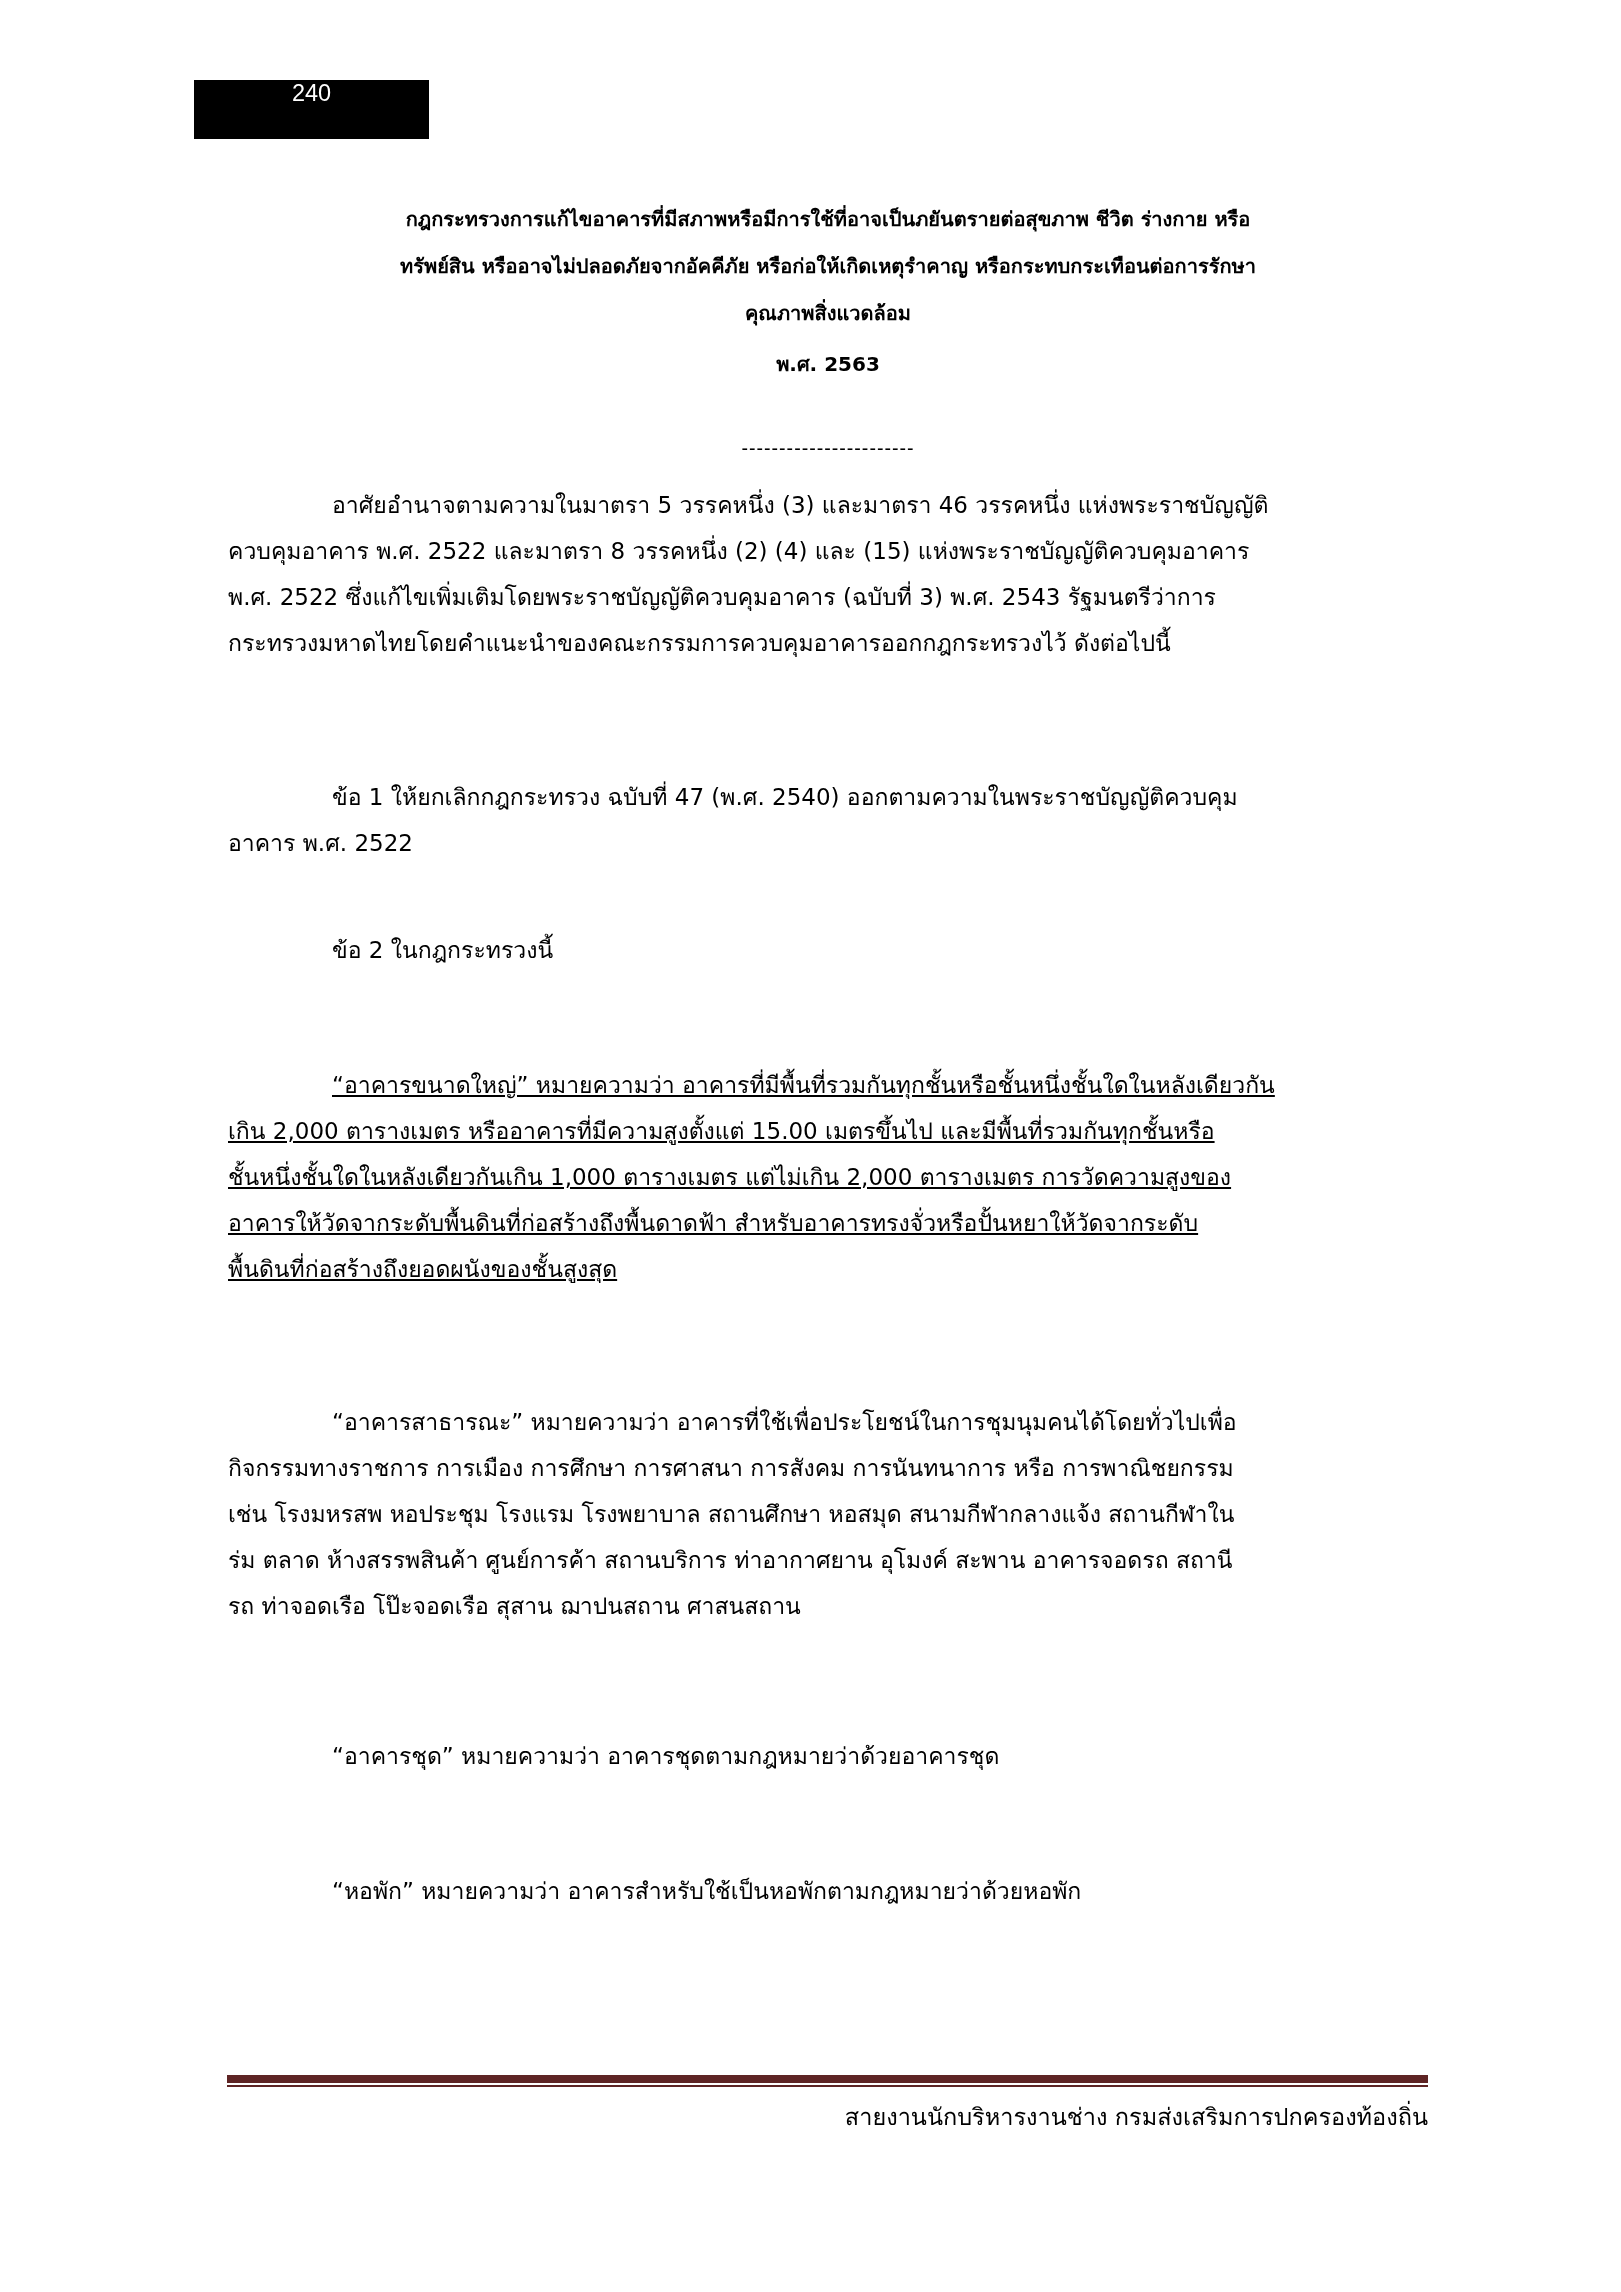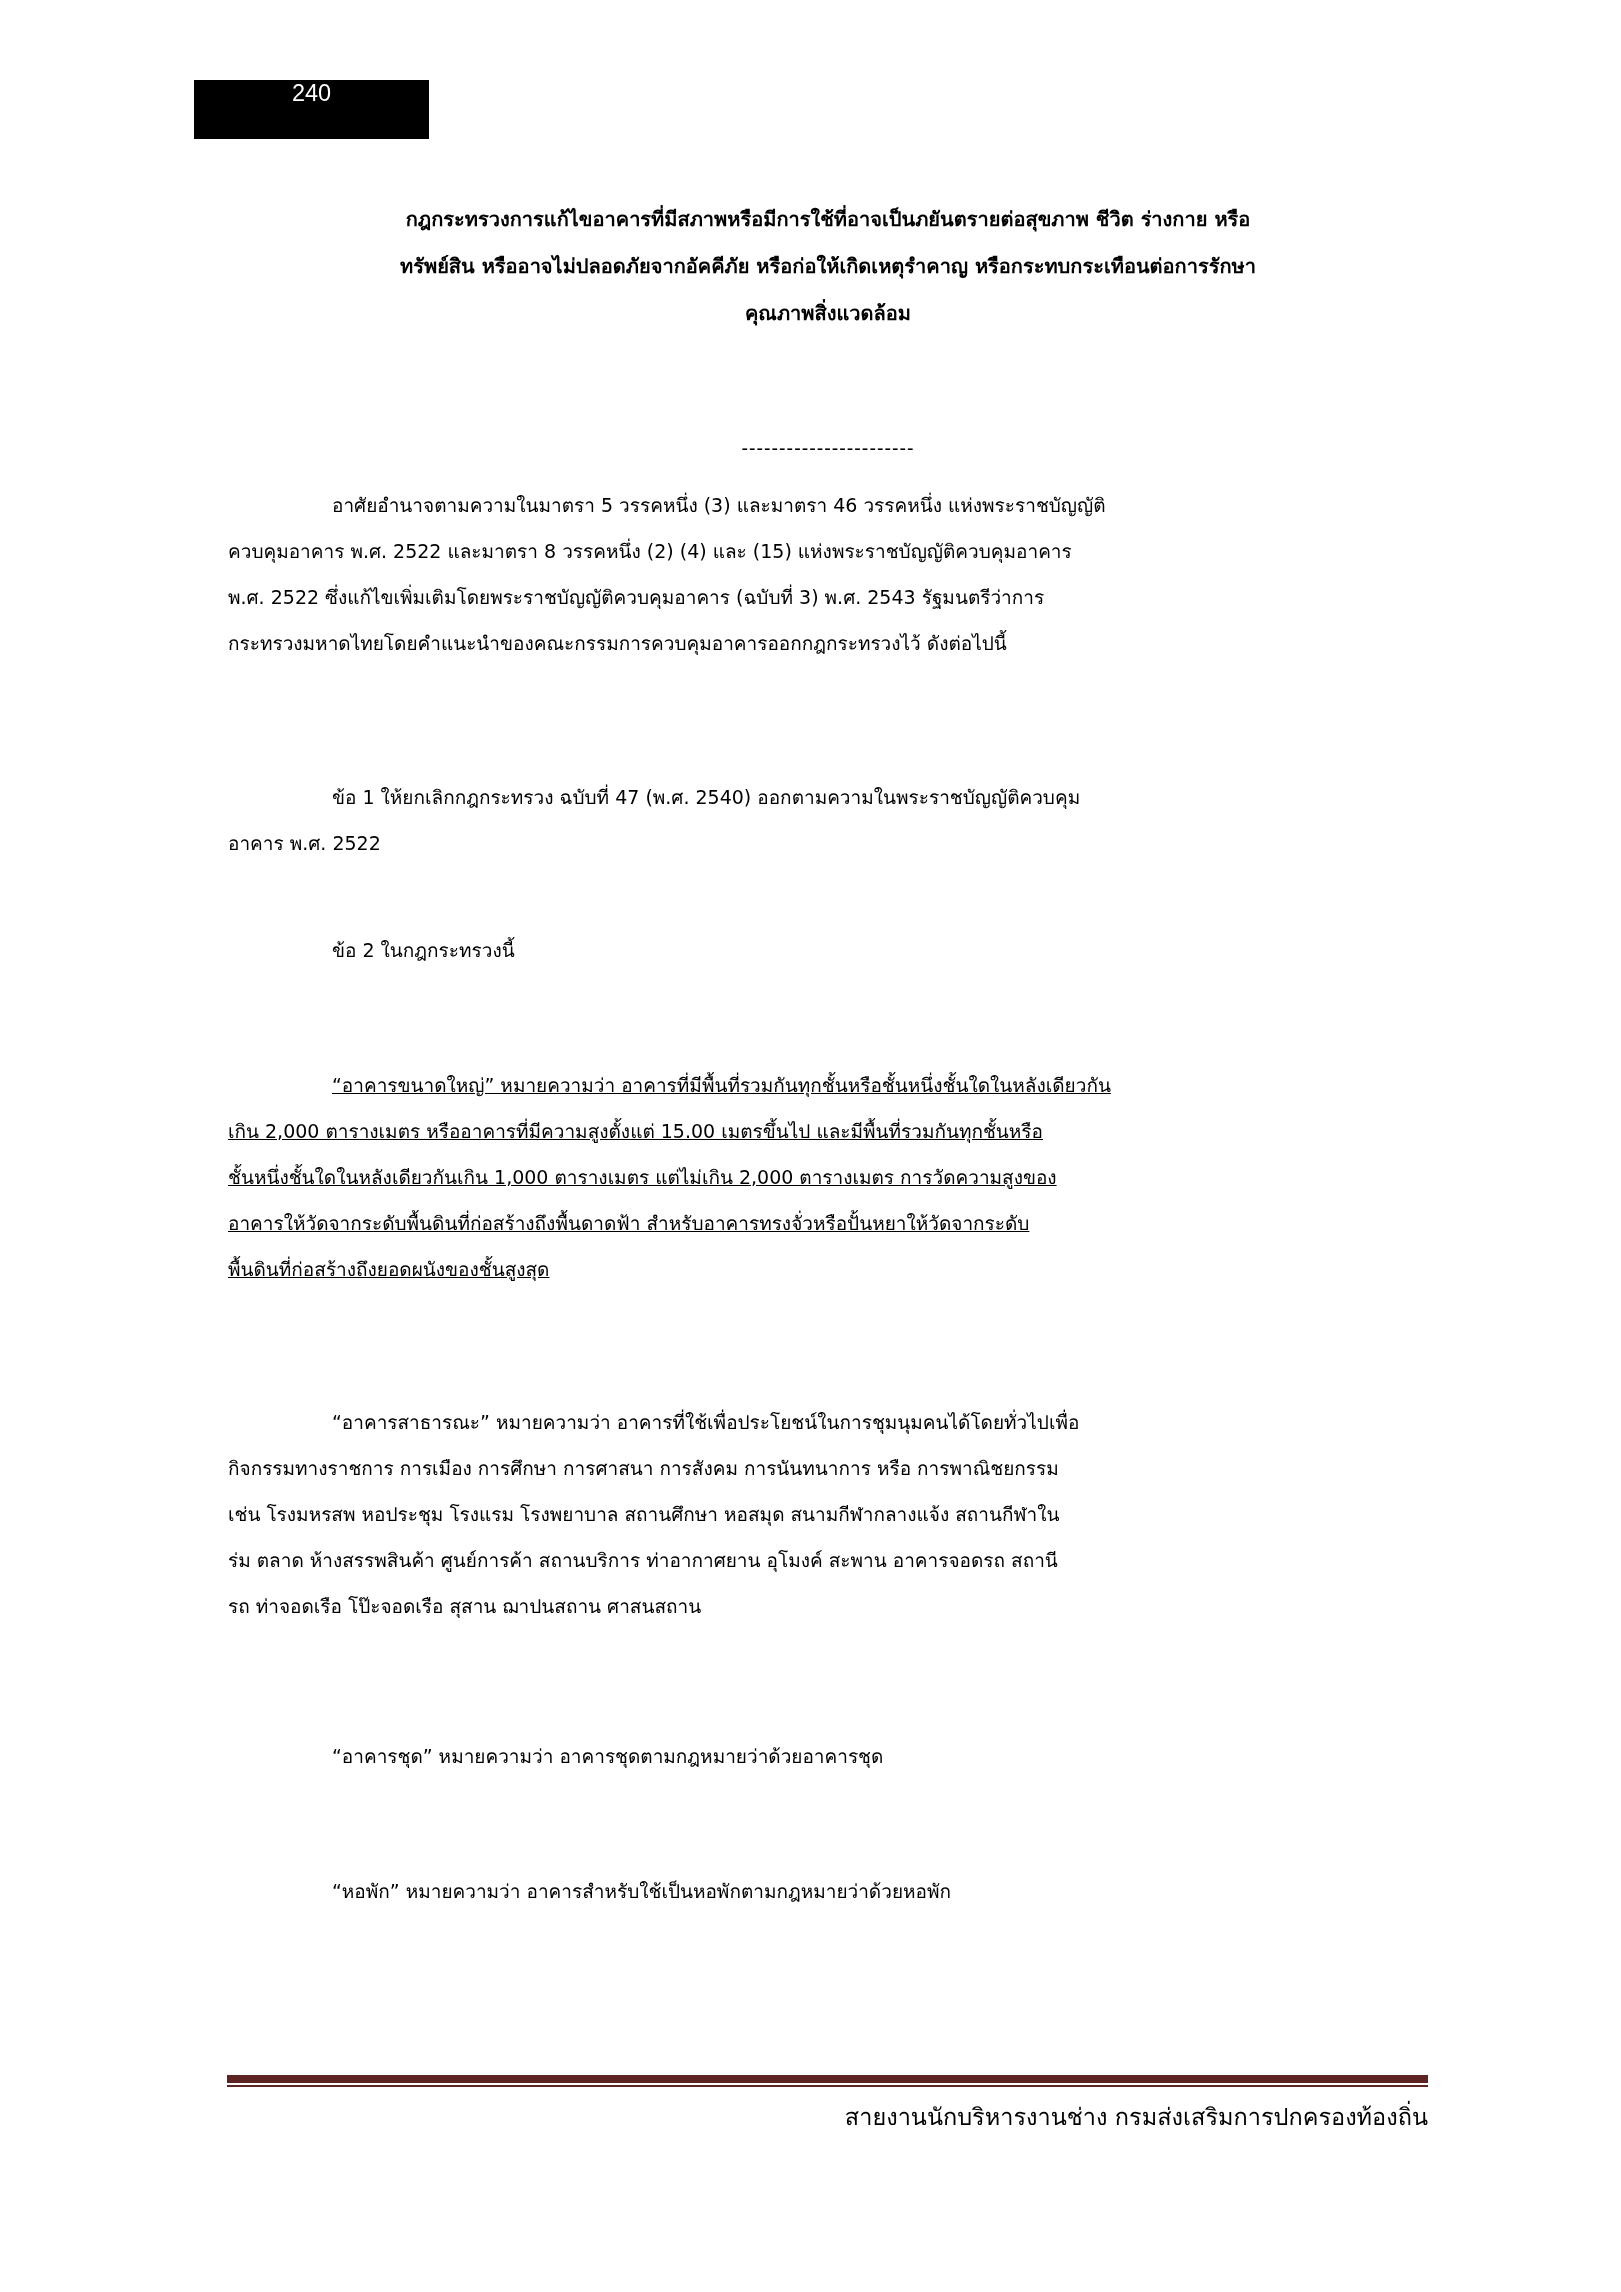--- a/index.html
+++ b/index.html
@@ -54,21 +54,21 @@
       top: 437px;
       text-align: center;
       font-size: 19.6px;
       letter-spacing: 1px;
       font-family: "Liberation Sans", sans-serif;
     }
     .body-text {
       position: absolute;
       left: 228px;
       width: 1201px;
-      font-size: 19px;
+      font-size: 23px;
     }
     .para-line {
       height: 46px;
       line-height: 46px;
       white-space: nowrap;
     }
     .indent {
       padding-left: 104px;
     }
     .footer-rule-thick {
@@ -99,20 +99,21 @@
 <body>
 
 <div class="page-number-box">
   <span>240</span>
 </div>
 
 <div class="title-block">
   <div class="title-line">กฎกระทรวงการแก้ไขอาคารที่มีสภาพหรือมีการใช้ที่อาจเป็นภยันตรายต่อสุขภาพ ชีวิต ร่างกาย หรือ</div>
   <div class="title-line">ทรัพย์สิน หรืออาจไม่ปลอดภัยจากอัคคีภัย หรือก่อให้เกิดเหตุรำคาญ หรือกระทบกระเทือนต่อการรักษา</div>
   <div class="title-line">คุณภาพสิ่งแวดล้อม</div>
+  <div class="title-year">พ.ศ. 2563</div>
 </div>
 
 <div class="separator">-----------------------</div>
 
 <div class="body-text" style="top:482px;">
   <div class="para-line indent">อาศัยอำนาจตามความในมาตรา 5 วรรคหนึ่ง (3) และมาตรา 46 วรรคหนึ่ง แห่งพระราชบัญญัติ</div>
   <div class="para-line">ควบคุมอาคาร พ.ศ. 2522 และมาตรา 8 วรรคหนึ่ง (2) (4) และ (15) แห่งพระราชบัญญัติควบคุมอาคาร</div>
   <div class="para-line">พ.ศ. 2522 ซึ่งแก้ไขเพิ่มเติมโดยพระราชบัญญัติควบคุมอาคาร (ฉบับที่ 3) พ.ศ. 2543 รัฐมนตรีว่าการ</div>
   <div class="para-line">กระทรวงมหาดไทยโดยคำแนะนำของคณะกรรมการควบคุมอาคารออกกฎกระทรวงไว้ ดังต่อไปนี้</div>
 </div>

